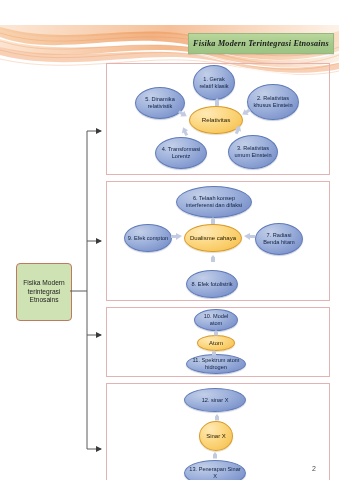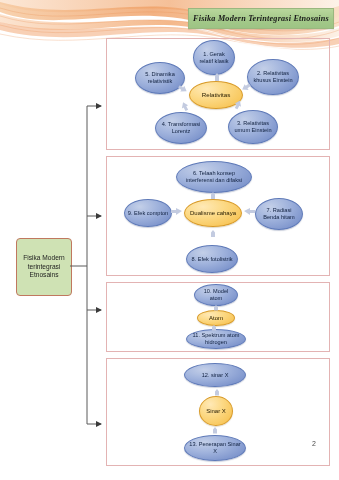--- a/index.html
+++ b/index.html
@@ -3,21 +3,21 @@
 <meta charset="utf-8">
 <style>
   html,body{margin:0;padding:0;}
   body{
     width:339px;height:480px;
     background:#ffffff;
     font-family:"Liberation Sans", sans-serif;
     overflow:hidden;
     position:relative;
   }
-  .page{position:absolute;inset:0;background:#fff;}
+  .page{position:absolute;inset:0;background:#fff;margin-top:25px;}
 
   
   .ribbon{position:absolute;left:0;top:0;width:339px;height:56px;overflow:hidden;}
   .ribbon svg{display:block;}
 
   
   .header-bar{
     position:absolute;left:188px;top:8px;width:144px;height:19px;
     background:linear-gradient(180deg,#b9d79c 0%,#a4c98a 55%,#9dc484 100%);
     border:1px solid #9ab77f;

